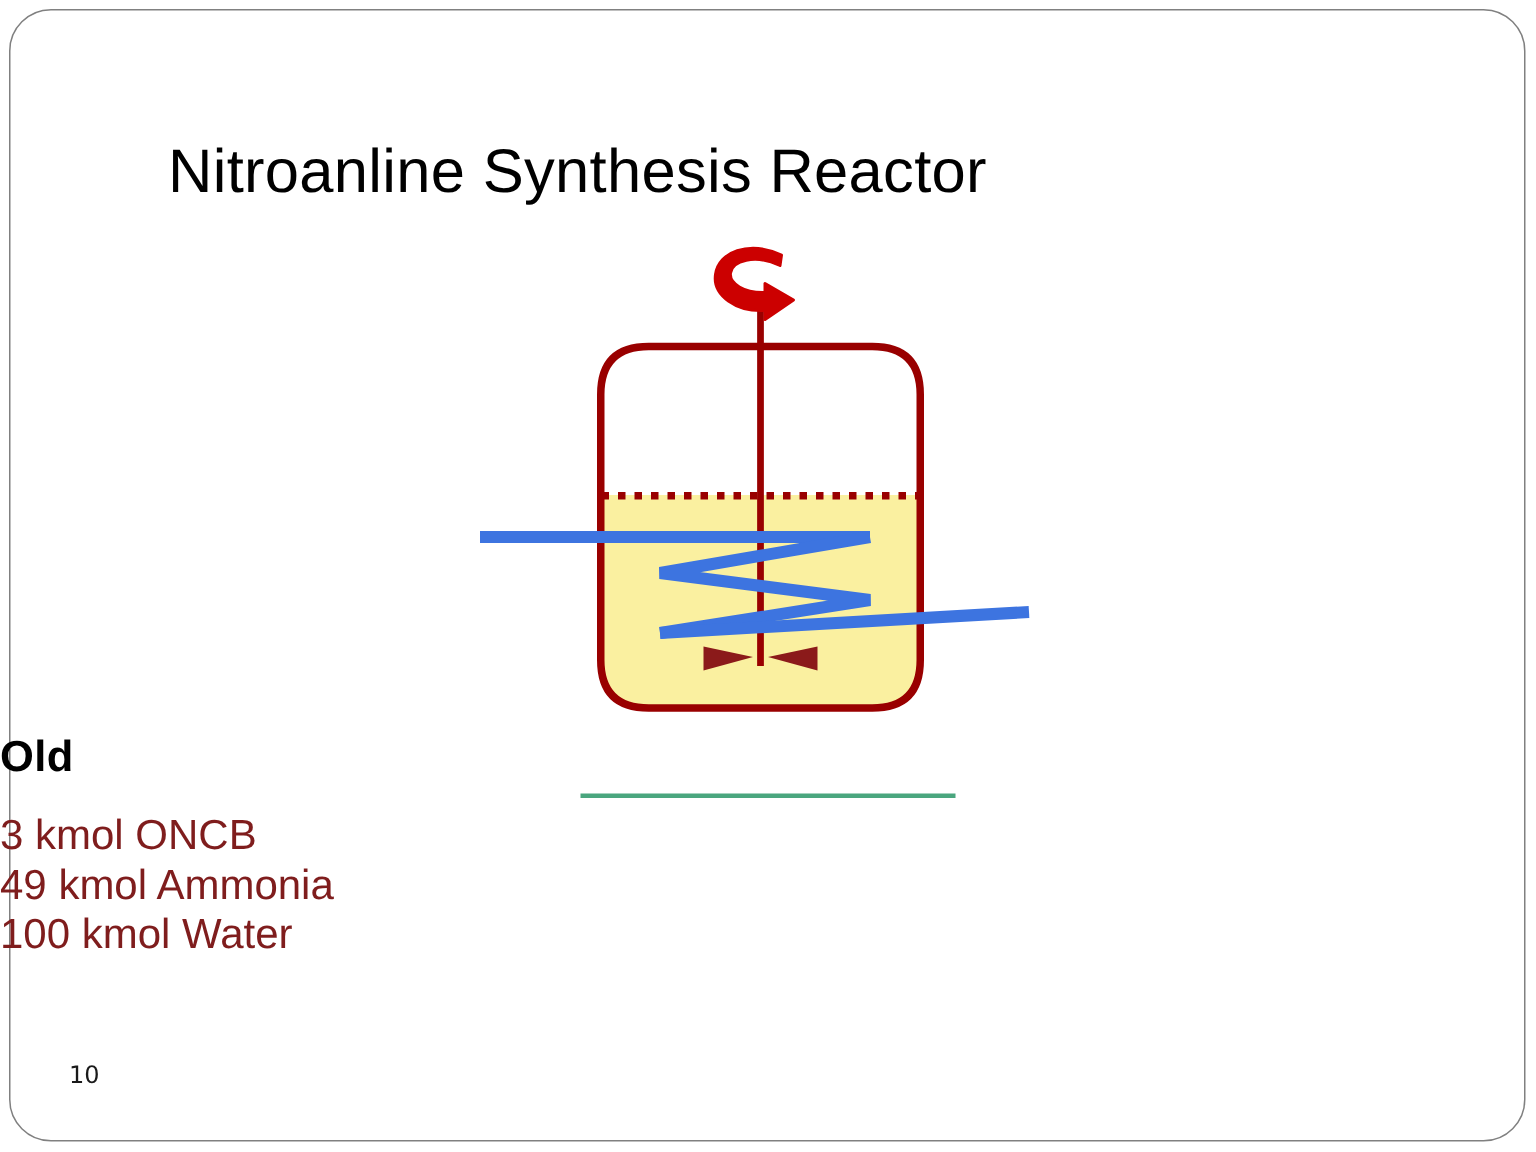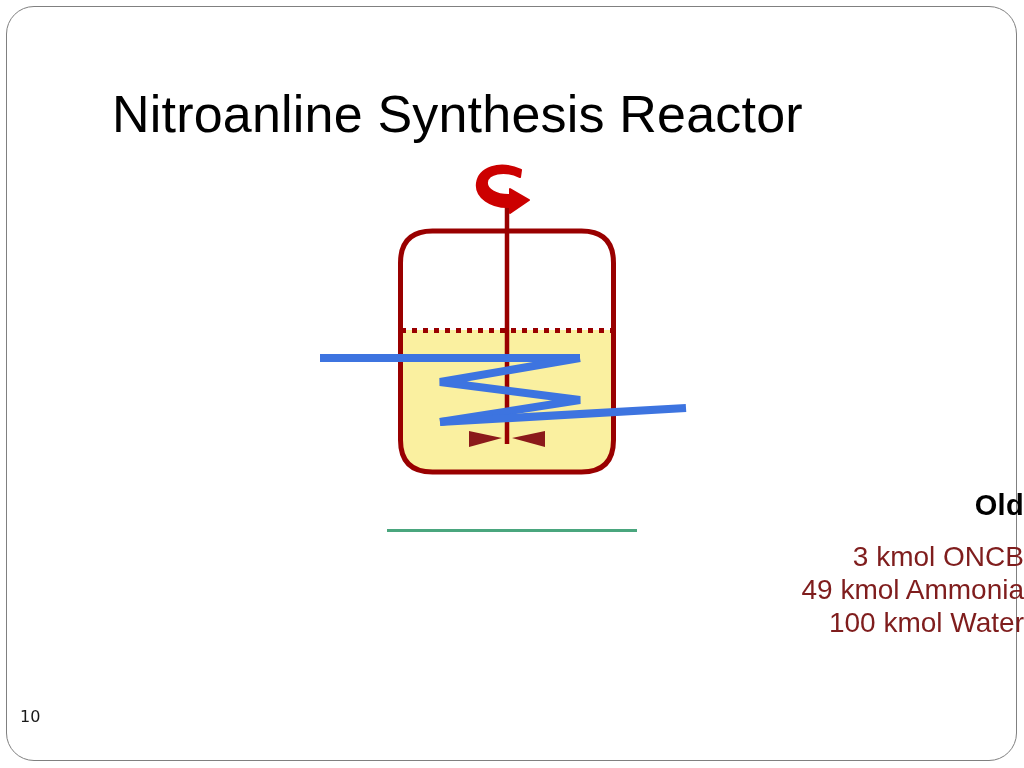--- a/index.html
+++ b/index.html
@@ -33,42 +33,42 @@
     border: 1px solid #808080;
     border-radius: 28px;
     box-sizing: border-box;
     pointer-events: none;
   }
 
   #slide-title {
     position: absolute;
     left: 112px;
     top: 88px;
-    font-size: 52px;
+    font-size: 41px;
     line-height: 52px;
     color: #000000;
     font-weight: 400;
     letter-spacing: 0.2px;
     white-space: nowrap;
   }
 
   #reactor-figure {
     position: absolute;
     left: 280px;
     top: 150px;
     width: 440px;
     height: 345px;
   }
 
   #caption-block {
     position: absolute;
     left: 0;
     top: 488px;
     width: 1024px;
-    text-align: right;
+    text-align: left;
   }
 
   #caption-heading {
     font-size: 29px;
     font-weight: bold;
     color: #000000;
     line-height: 34px;
     letter-spacing: 0.3px;
   }
 
@@ -87,21 +87,21 @@
   }
 
   .caption-line sup {
     font-size: 17px;
     vertical-align: super;
     line-height: 0;
   }
 
   #page-number {
     position: absolute;
-    left: 20px;
+    left: 46px;
     top: 707px;
     font-size: 16px;
     color: #1a1a1a;
     font-family: "DejaVu Sans", sans-serif;
   }
 </style>
 </head>
 <body>
 
 <div id="slide">

